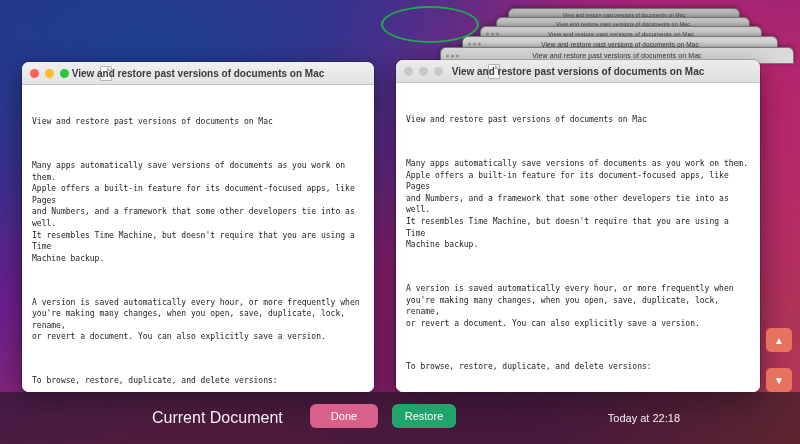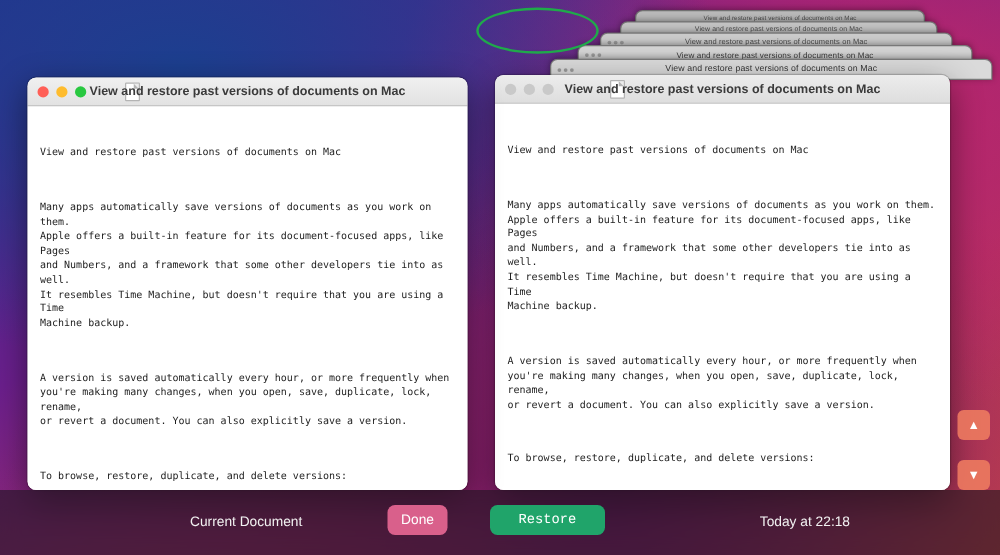--- a/index.html
+++ b/index.html
@@ -178,52 +178,51 @@
     height: 52px;
     background: rgba(20,20,24,0.55);
     backdrop-filter: blur(8px);
     display: flex;
     align-items: center;
     color: #fff;
   }
   .bb-left {
     position: absolute;
     left: 152px;
-    font-size: 11px;
+    font-size: 16px;
     color: #f2f2f2;
   }
   .bb-right {
     position: absolute;
     right: 120px;
     font-size: 11px;
     color: #f2f2f2;
   }
   .btn {
     position: absolute;
     border-radius: 6px;
     font-size: 11px;
     color: #fff;
     border: none;
     cursor: pointer;
     font-family: "Liberation Sans", sans-serif;
   }
   .btn-done {
     left: 310px;
     top: 12px;
-    width: 48px;
+    width: 68px;
     height: 24px;
     background: #d9608b;
   }
   .btn-restore {
     left: 392px;
     top: 12px;
-    width: 92px;
+    width: 64px;
     height: 24px;
     background: #20a46a;
-    font-family: Liberation Mono, monospace;
   }
   .highlight-ring {
     position: absolute;
     left: 381px;
     top: 6px;
     width: 98px;
     height: 37px;
     border: 2.5px solid #1faa4a;
     border-radius: 50%;
     box-sizing: border-box;

